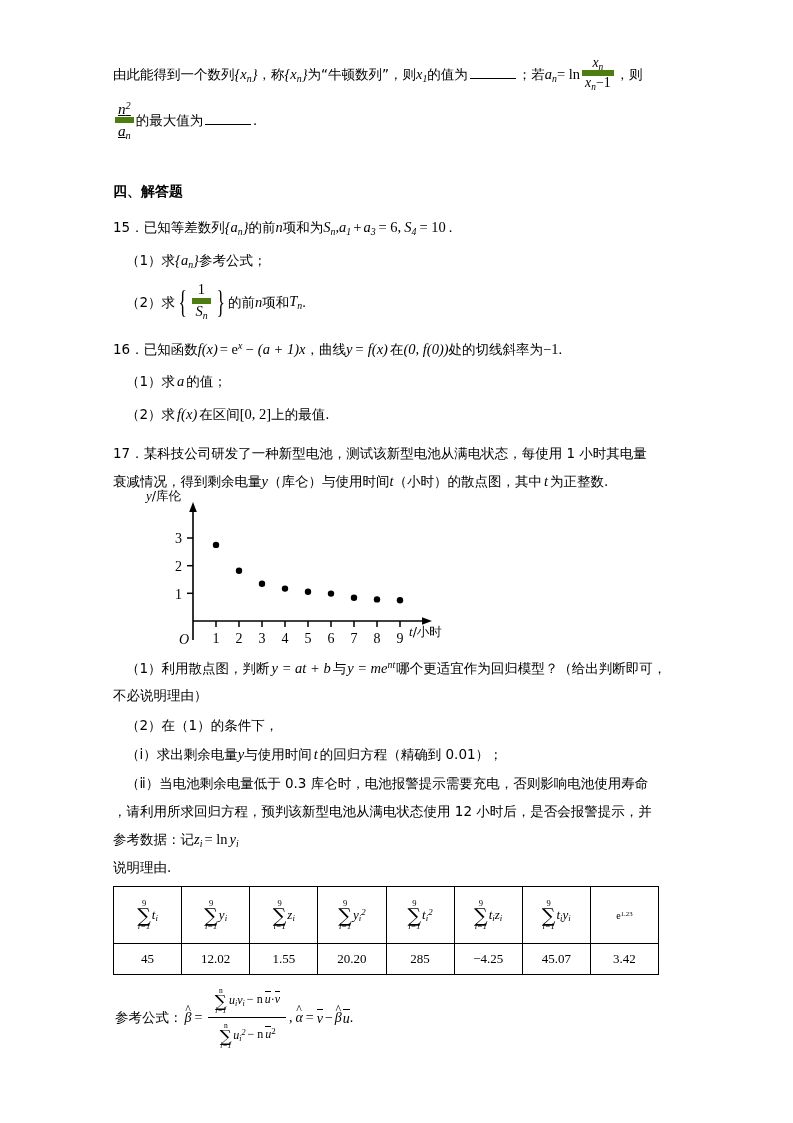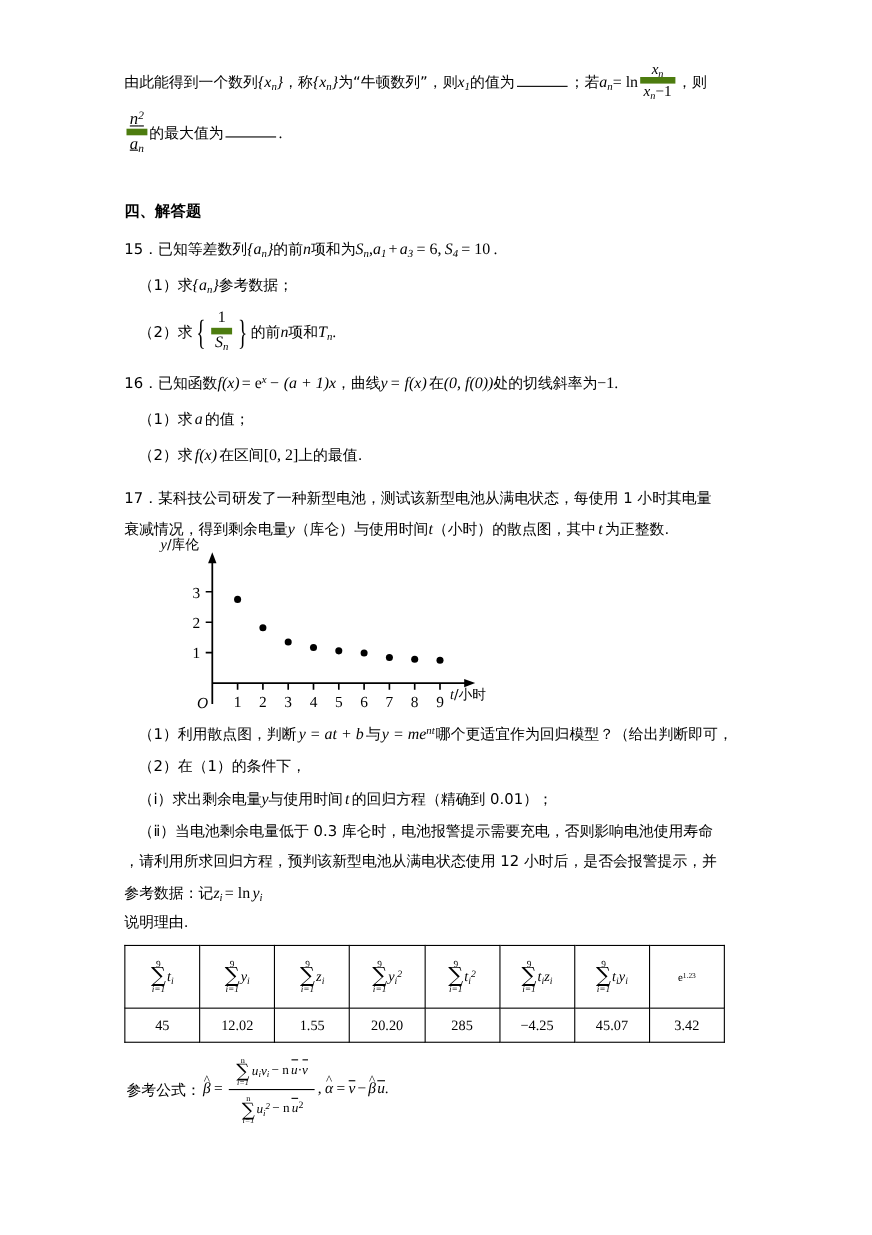--- a/index.html
+++ b/index.html
@@ -214,21 +214,21 @@
       <span class="frac" style="font-size:1.05em;text-decoration:underline;"><span class="num mi"><span>n</span><sup>2</sup></span><span class="den mi"><span>a</span><sub>n</sub></span></span><span class="cn">的最大值为</span><span class="blank-line"></span><span class="mn">.</span>
     </div>
 
     <div class="sec-title" style="margin-top:42px;">四、解答题</div>
 
     <div class="para" style="margin-top:14px;">
       <span class="cn qnum">15．</span><span class="cn">已知等差数列</span><span class="mi"><span>{a</span><sub>n</sub><span>}</span></span><span class="cn">的前</span><span class="mi">n</span><span class="cn">项和为</span><span class="mi"><span>S</span><sub>n</sub></span><span class="mn">,</span><span class="mi"><span>a</span><sub>1</sub></span><span class="mo">+</span><span class="mi"><span>a</span><sub>3</sub></span><span class="mn" style="padding:0 3px;">= 6,</span><span class="mi"><span>S</span><sub>4</sub></span><span class="mn" style="padding:0 3px;">= 10</span><span class="mn">.</span>
     </div>
 
     <div class="para" style="margin-top:8px;padding-left:13px;">
-      <span class="cn">（1）</span><span class="cn">求</span><span class="mi"><span>{a</span><sub>n</sub><span>}</span></span><span class="cn">参考数据；</span>
+      <span class="cn">（1）</span><span class="cn">求</span><span class="mi"><span>{a</span><sub>n</sub><span>}</span></span><span class="cn">参考公式；</span>
     </div>
 
     <div class="para" style="margin-top:11px;padding-left:13px;">
       <span class="cn">（2）</span><span class="cn">求</span><span class="braced">
           <span class="bl">{</span>
           <span class="frac" style="font-size:1.0em;">
             <span class="num mn">1</span>
             <span class="den mi"><span>S</span><sub>n</sub></span>
           </span>
           <span class="br">}</span>
@@ -317,20 +317,23 @@
       </div>
 
       <div style="position:absolute; left:258px; top:124px; white-space:nowrap;">
         <span class="axis-txt" style="font-size:13px;">t</span><span class="axis-cn">/小时</span>
       </div>
     </div>
 
     <div class="para" style="margin-top:6px;padding-left:13px;">
       <span class="cn">（1）</span><span class="cn">利用散点图，判断</span><span class="mi" style="padding:0 2px;">y = at + b</span><span class="cn">与</span><span class="mi" style="padding:0 1px;"><span>y = me</span><sup>nt</sup></span><span class="cn">哪个更适宜作为回归模型？（给出判断即可，</span>
     </div>
+    <div class="para" style="margin-top:1px;">
+      <span class="cn">不必说明理由）</span>
+    </div>
 
     <div class="para" style="margin-top:4px;padding-left:13px;">
       <span class="cn">（2）</span><span class="cn">在（1）的条件下，</span>
     </div>
 
     <div class="para" style="margin-top:4px;padding-left:13px;">
       <span class="cn">（ⅰ）</span><span class="cn">求出剩余电量</span><span class="mi">y</span><span class="cn">与使用时间</span><span class="mi" style="padding:0 2px;">t</span><span class="cn">的回归方程（精确到 0.01）；</span>
     </div>
 
     <div class="para" style="margin-top:4px;padding-left:13px;">

